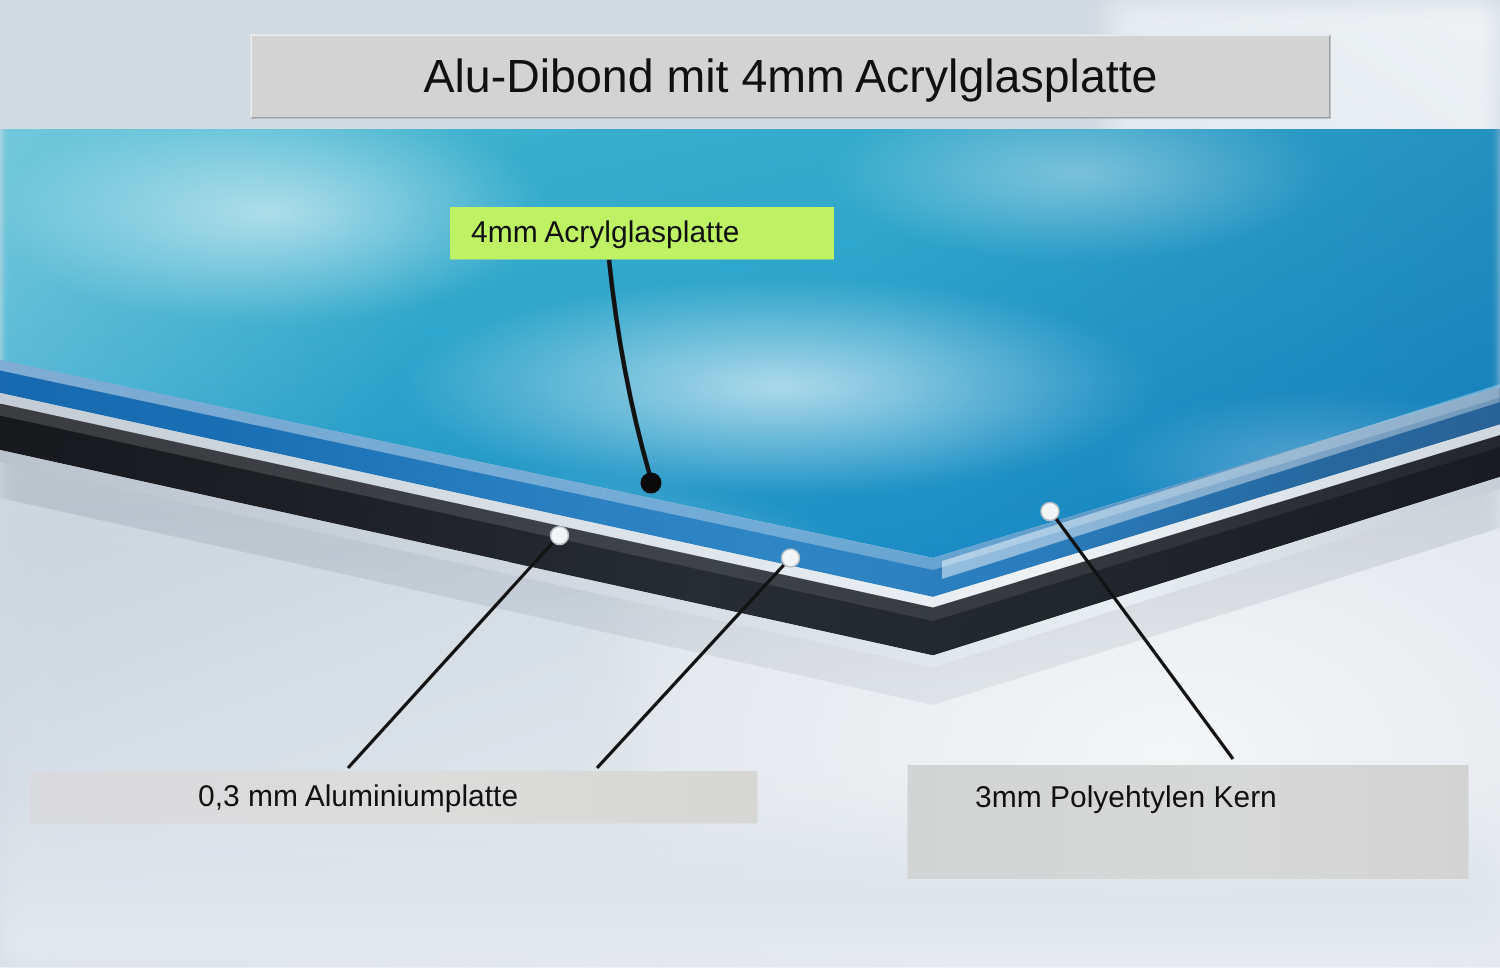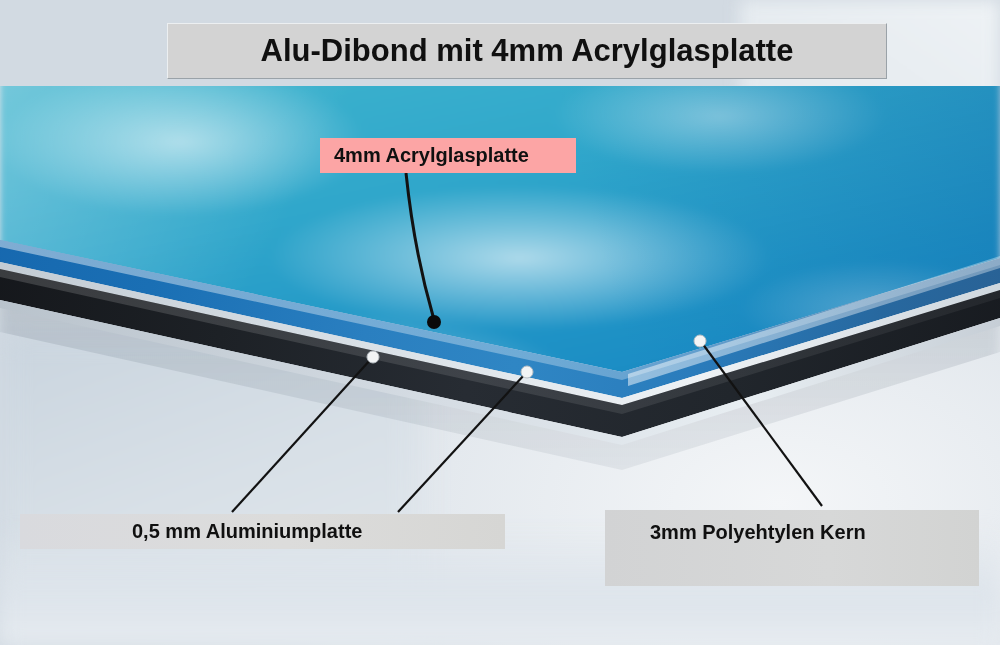--- a/index.html
+++ b/index.html
@@ -7,21 +7,20 @@
     padding: 0;
     background: #ffffff;
   }
   #stage {
     position: relative;
     width: 1000px;
     height: 645px;
     overflow: hidden;
     font-family: "Liberation Sans", sans-serif;
     background: #e9ecef;
-    font-weight: bold;
   }
 
   
   .bg-base {
     position: absolute;
     inset: 0;
     background:
       radial-gradient(ellipse 700px 420px at 78% 78%, #f4f6f8 0%, #e4e9ee 48%, #d2dae2 100%),
       linear-gradient(175deg, #e8edf1 0%, #dfe6ec 45%, #d9e1e8 100%);
   }
@@ -174,27 +173,27 @@
     height: 56px;
     justify-content: center;
     font-size: 31px;
     background: #d3d3d3;
     border-top: 1px solid #eceff1;
     border-left: 1px solid #eceff1;
     border-right: 1px solid #9aa2a8;
     border-bottom: 1px solid #9aa2a8;
   }
   .label-acryl {
-    left: 320px;
+    left: 300px;
     top: 138px;
     width: 256px;
     height: 35px;
     padding-left: 14px;
     font-size: 20px;
-    background: #fca5a5;
+    background: #bef264;
   }
   .label-alu {
     left: 20px;
     top: 514px;
     width: 485px;
     height: 35px;
     padding-left: 112px;
     font-size: 20px;
     background: linear-gradient(90deg, #d9dade 0%, #dcdcdb 55%, #d6d6d4 100%);
   }
@@ -261,20 +260,20 @@
 
   <div class="label-box label-title">
     <span>Alu-Dibond mit 4mm Acrylglasplatte</span>
   </div>
 
   <div class="label-box label-acryl">
     <span>4mm Acrylglasplatte</span>
   </div>
 
   <div class="label-box label-alu">
-    <span>0,5 mm Aluminiumplatte</span>
+    <span>0,3 mm Aluminiumplatte</span>
   </div>
 
   <div class="label-box label-pe">
     <span class="pe-line">3mm Polyehtylen Kern</span>
   </div>
 
 </div>
 
 </body></html>

